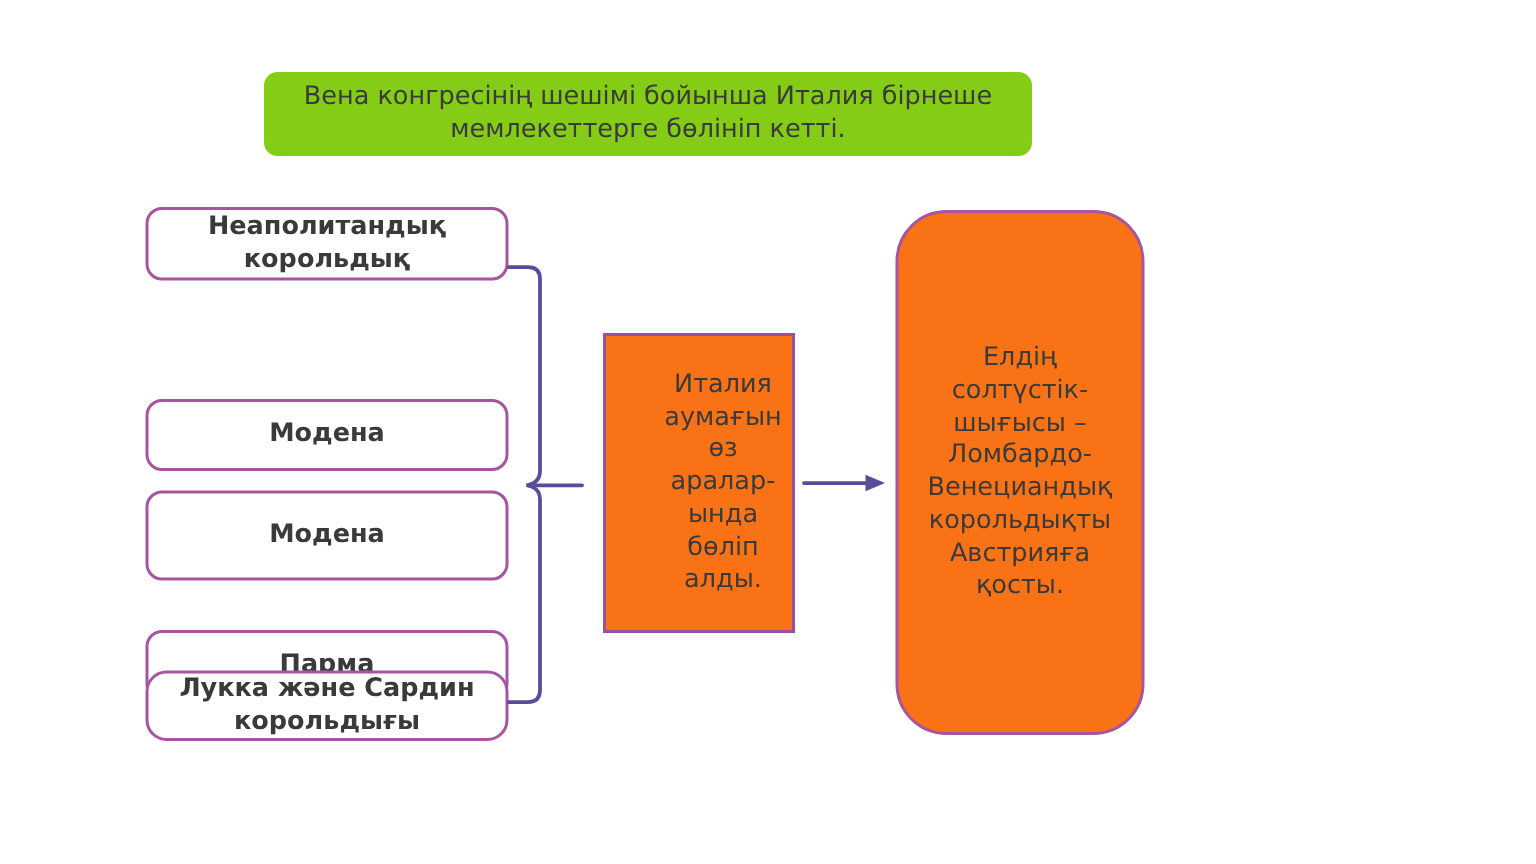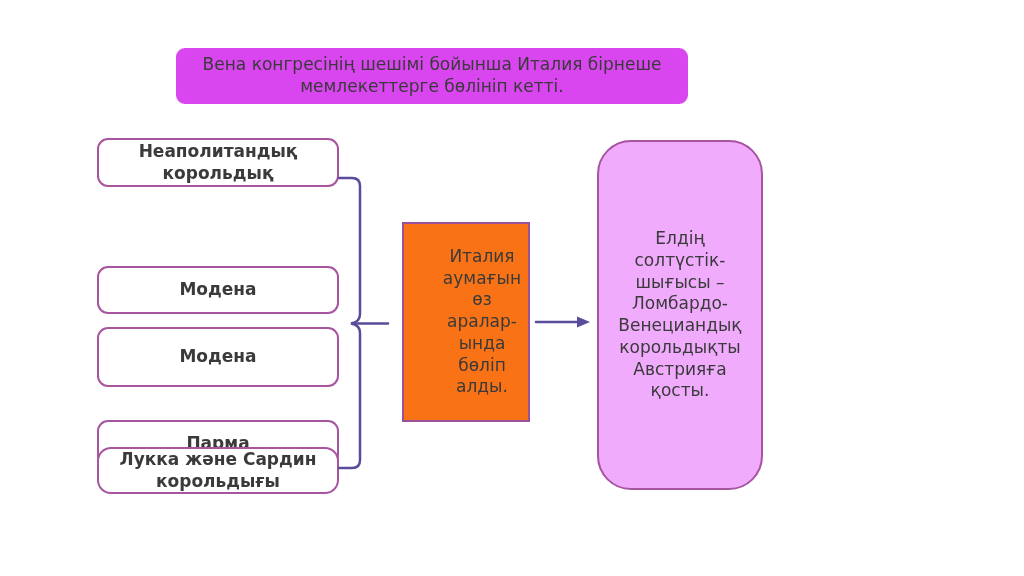--- a/index.html
+++ b/index.html
@@ -21,21 +21,21 @@
     box-sizing: border-box;
     display: flex;
     align-items: center;
     justify-content: center;
     text-align: center;
     white-space: pre-line;
     line-height: 1.28;
   }
   .header-banner {
     left: 176px; top: 48px; width: 512px; height: 56px;
-    background: #d946ef;
+    background: #84cc16;
     border-radius: 9px;
     font-size: 17px;
   }
   .state-box {
     left: 97px; width: 242px;
     background: #ffffff;
     border: 2px solid #a855a0;
     border-radius: 11px;
     font-size: 17px;
     font-weight: bold;
@@ -48,21 +48,21 @@
   .state-box.b6 { top: 447px; height: 47px; border-radius: 14px; }
   .middle-box {
     left: 402px; top: 222px; width: 128px; height: 200px;
     background: #f97316;
     border: 2px solid #99519b;
     font-size: 17px;
     padding-left: 32px;
   }
   .right-box {
     left: 597px; top: 140px; width: 166px; height: 350px;
-    background: #f0abfc;
+    background: #f97316;
     border: 2px solid #a855a0;
     border-radius: 34px;
     font-size: 17px;
   }
   .connector-layer {
     position: absolute;
     left: 0; top: 0;
     width: 1024px; height: 576px;
     pointer-events: none;
   }

